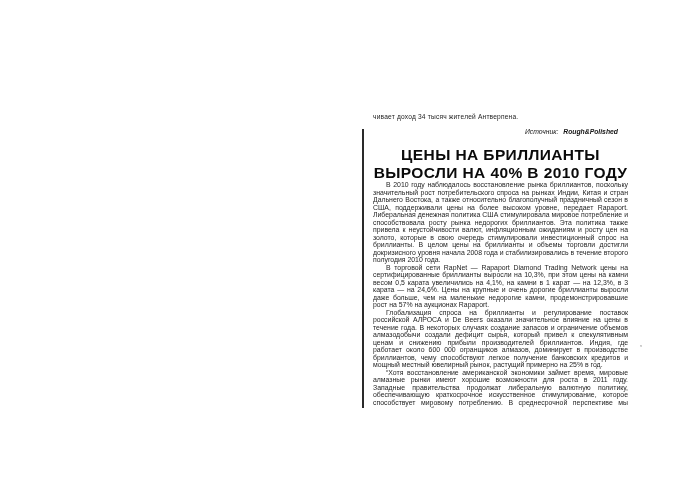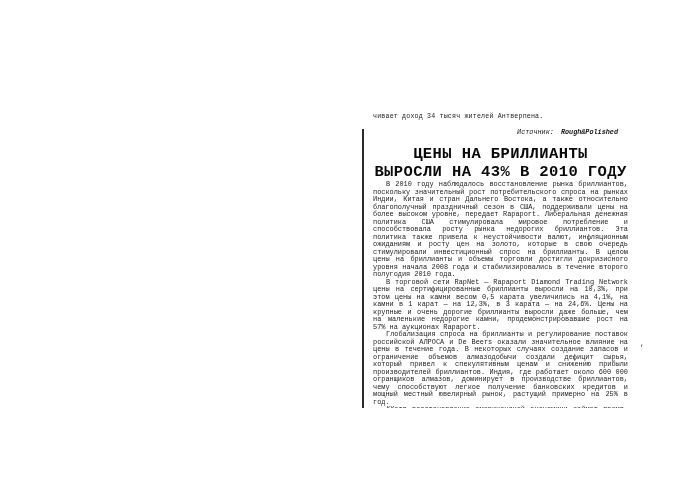--- a/index.html
+++ b/index.html
@@ -1,21 +1,21 @@
 <!DOCTYPE html>
 <html lang="ru"><head>
 <meta charset="utf-8">
 <style>
   html,body{margin:0;padding:0;background:#ffffff;}
   #canvas{
     position:relative;
     width:677px;height:408px;
     background:#ffffff;
     overflow:hidden;
-    font-family:Liberation Mono, monospace;
+    font-family:Liberation Sans, sans-serif;
     color:#1a1a1a;
   }
   .spine-line{
     position:absolute;left:362px;top:129px;width:2px;height:333px;
     background:#2a2a2a;
   }
   .cont-text{
     position:absolute;left:373px;top:113px;width:255px;
     font-size:6.6px;line-height:8px;color:#232323;
     letter-spacing:0.2px;
@@ -70,21 +70,21 @@
 
   <div class="cont-text">чивает доход 34 тысяч жителей Антверпена.</div>
 
   <div class="source-line">
     <span class="src-label">Источник:</span>
     <span class="src-value">Rough&amp;Polished</span>
   </div>
 
   <div class="article-heading">
     <div>ЦЕНЫ НА БРИЛЛИАНТЫ</div>
-    <div>ВЫРОСЛИ НА 43% В 2010 ГОДУ</div>
+    <div>ВЫРОСЛИ НА 40% В 2010 ГОДУ</div>
   </div>
 
   <div class="article-body">
     <p>В 2010 году наблюдалось восстановление рынка бриллиантов, поскольку значительный рост потребительского спроса на рынках Индии, Китая и стран Дальнего Востока, а также относительно благополучный праздничный сезон в США, поддерживали цены на более высоком уровне, передает Rapaport. Либеральная денежная политика США стимулировала мировое потребление и способствовала росту рынка недорогих бриллиантов. Эта политика также привела к неустойчивости валют, инфляционным ожиданиям и росту цен на золото, которые в свою очередь стимулировали инвестиционный спрос на бриллианты. В целом цены на бриллианты и объемы торговли достигли докризисного уровня начала 2008 года и стабилизировались в течение второго полугодия 2010 года.</p>
     <p>В торговой сети RapNet — Rapaport Diamond Trading Network цены на сертифицированные бриллианты выросли на 10,3%, при этом цены на камни весом 0,5 карата увеличились на 4,1%, на камни в 1 карат — на 12,3%, в 3 карата — на 24,6%. Цены на крупные и очень дорогие бриллианты выросли даже больше, чем на маленькие недорогие камни, продемонстрировавшие рост на 57% на аукционах Rapaport.</p>
     <p>Глобализация спроса на бриллианты и регулирование поставок российской АЛРОСА и De Beers оказали значительное влияние на цены в течение года. В некоторых случаях создание запасов и ограничение объемов алмазодобычи создали дефицит сырья, который привел к спекулятивным ценам и снижению прибыли производителей бриллиантов. Индия, где работает около 600 000 огранщиков алмазов, доминирует в производстве бриллиантов, чему способствуют легкое получение банковских кредитов и мощный местный ювелирный рынок, растущий примерно на 25% в год.</p>
     <p>“Хотя восстановление американской экономики займет время, мировые алмазные рынки имеют хорошие возможности для роста в 2011 году. Западные правительства продолжат либеральную валютную политику, обеспечивающую краткосрочное искусственное стимулирование, которое способствует мировому потреблению. В среднесрочной перспективе мы ожидаем, что близкие к нулевым процентные ставки приведут к инфляционному циклу, который создаст беспрецедентную нестабильность валюты и поддержит спрос на алмазы как средство сбережений. Мы предупреждаем, что рынки будут изменчивы и процентные ставки в конечном счете повысятся, поскольку правительства будут</p>
   </div>
 
   <div class="scan-artifact">,</div>

